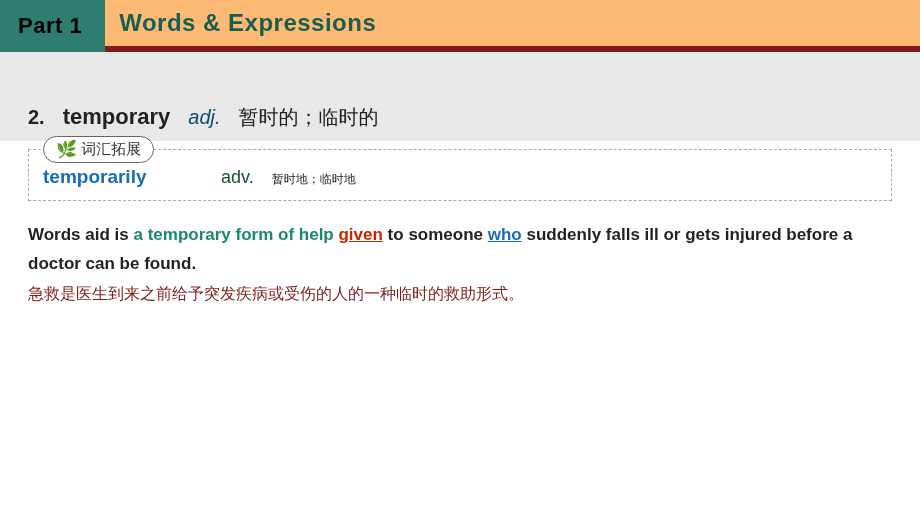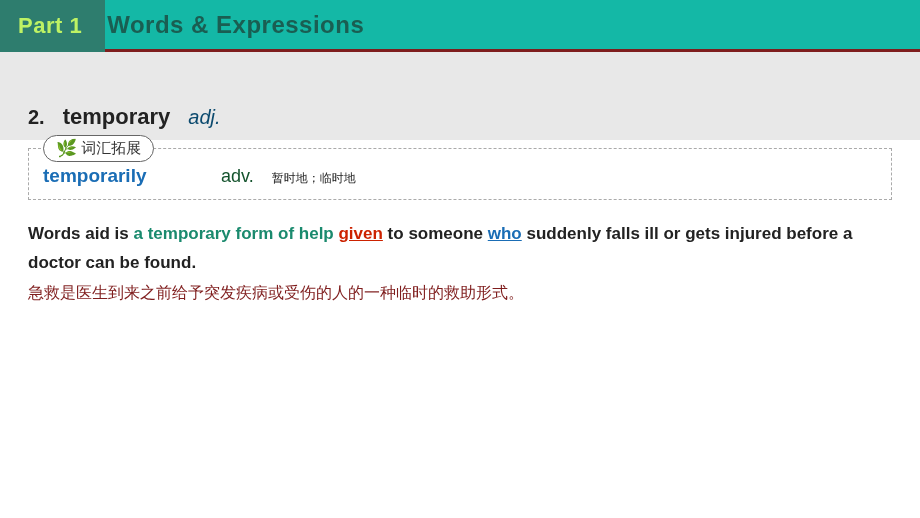--- a/index.html
+++ b/index.html
@@ -23,41 +23,41 @@
     
     .header {
       display: flex;
       align-items: stretch;
       height: 52px;
       background: #ffffff;
     }
 
     .header-part-label {
       background: #2e7d6e;
-      color: #bef264;
+      color: #000000;
       font-size: 22px;
       font-weight: bold;
       padding: 0 18px;
       display: flex;
       align-items: center;
       letter-spacing: 0.5px;
     }
 
     .header-divider {
       width: 5px;
       background: #2e7d6e;
     }
 
     .header-title-container {
-      background: #14b8a6;
+      background: #fdba74;
       display: flex;
       align-items: center;
-      padding-left: 2px;
+      padding-left: 14px;
       flex: 1;
-      border-bottom: 3px solid #7f1d1d;
+      border-bottom: 6px solid #7f1d1d;
     }
 
     .header-title {
       font-size: 24px;
       font-weight: bold;
       color: #1a5e52;
       letter-spacing: 0.5px;
     }
 
     
@@ -210,20 +210,21 @@
     <div class="header-divider"></div>
     <div class="header-title-container">
       <span class="header-title">Words &amp; Expressions</span>
     </div>
   </div>
 
   <div class="word-entry-row">
     <span class="word-number">2.</span>
     <span class="word-headword">temporary</span>
     <span class="word-pos">adj.</span>
+    <span class="word-definition">暂时的；临时的</span>
   </div>
 
   <div class="vocab-expansion-area">
     <div class="vocab-badge">
       <span class="vocab-badge-icon">🌿</span>
       <span>词汇拓展</span>
     </div>
     <div class="vocab-entry-row">
       <span class="vocab-word">temporarily</span>
       <span class="vocab-pos">adv.</span>

